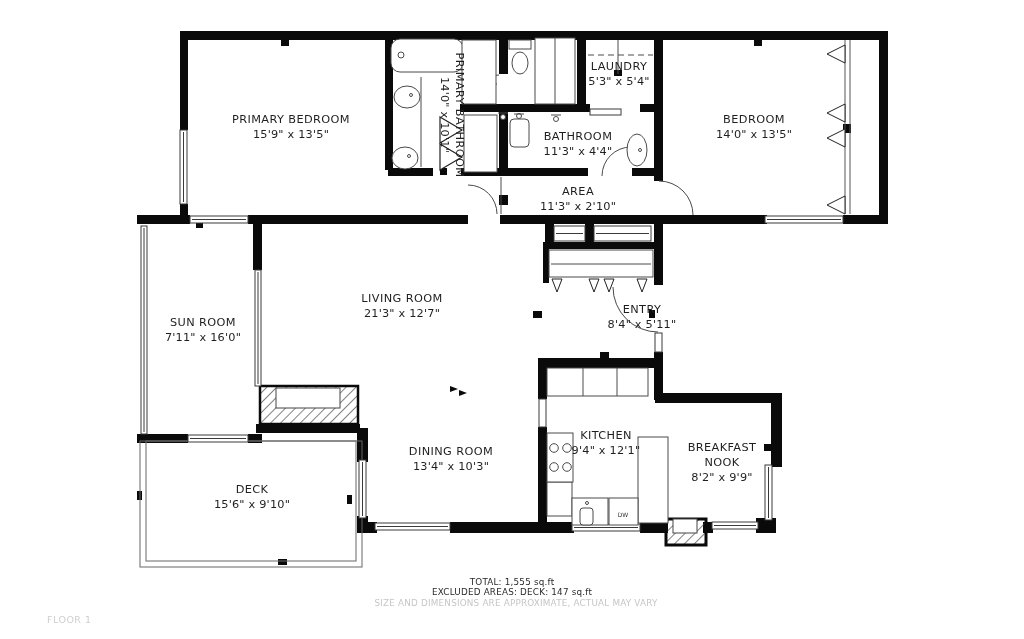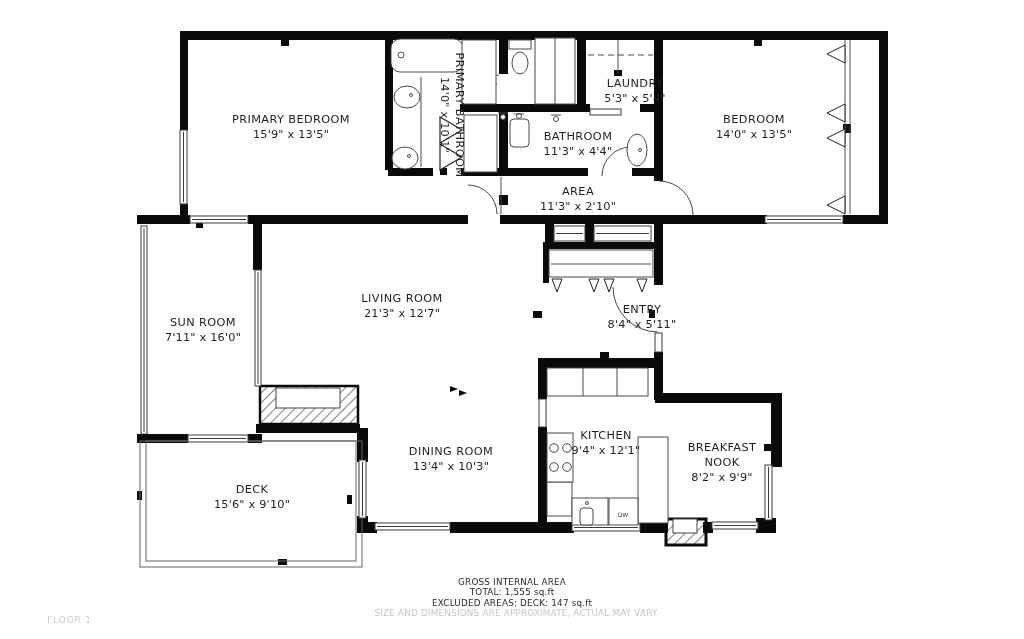--- a/index.html
+++ b/index.html
@@ -268,21 +268,21 @@
 <div class="room-label" style="left:291px;top:112px;">
   <div class="nm">PRIMARY BEDROOM</div>
   <div class="dims">15'9" x 13'5"</div>
 </div>
 
 <div class="room-label rotated" style="left:452px;top:115px;">
   <div class="nm">PRIMARY BATHROOM</div>
   <div class="dims">14'0" x 10'1"</div>
 </div>
 
-<div class="room-label" style="left:619px;top:76px;margin-left:16px;">
+<div class="room-label" style="left:619px;top:59px;">
   <div class="nm">LAUNDRY</div>
   <div class="dims">5'3" x 5'4"</div>
 </div>
 
 <div class="room-label" style="left:578px;top:129px;">
   <div class="nm">BATHROOM</div>
   <div class="dims">11'3" x 4'4"</div>
 </div>
 
 <div class="room-label" style="left:578px;top:184px;">
@@ -324,19 +324,18 @@
   <div class="nm">BREAKFAST NOOK</div>
   <div class="dims">8'2" x 9'9"</div>
 </div>
 
 <div class="room-label" style="left:252px;top:482px;">
   <div class="nm">DECK</div>
   <div class="dims">15'6" x 9'10"</div>
 </div>
 
 <div class="footer">
-  <div>GROSS INTERNAL AREA</div>
   <div>TOTAL: 1,555 sq.ft</div>
   <div>EXCLUDED AREAS: DECK: 147 sq.ft</div>
   <div class="disclaimer">SIZE AND DIMENSIONS ARE APPROXIMATE, ACTUAL MAY VARY</div>
 </div>
 
 <div class="floor-tag">FLOOR 1</div>
 
 </body></html>

